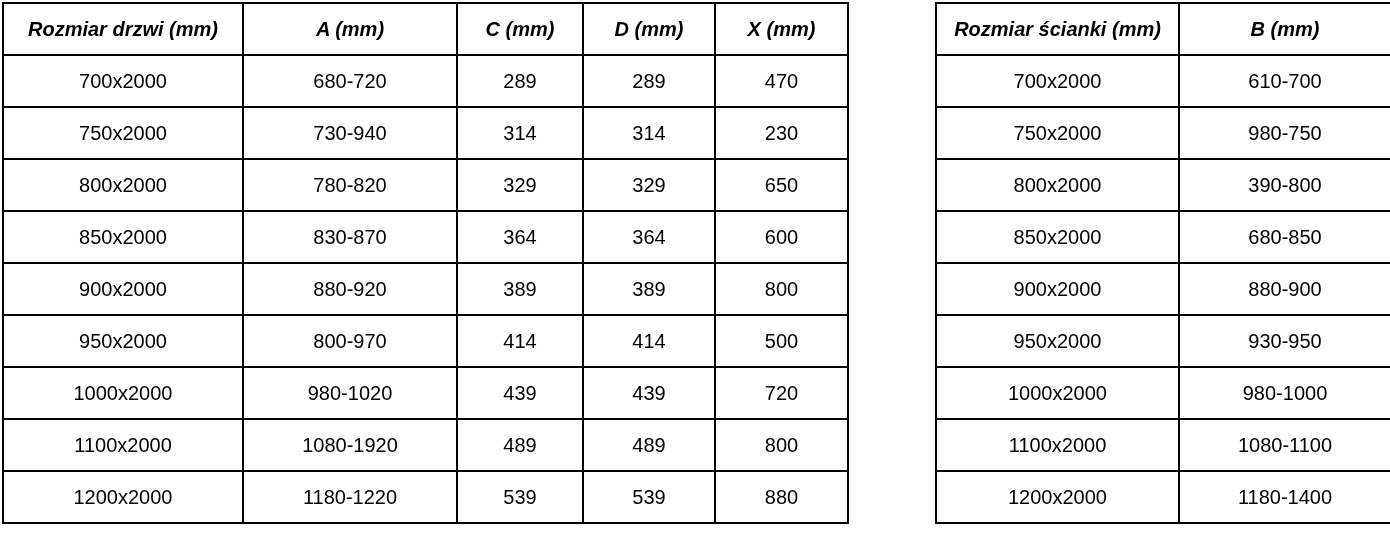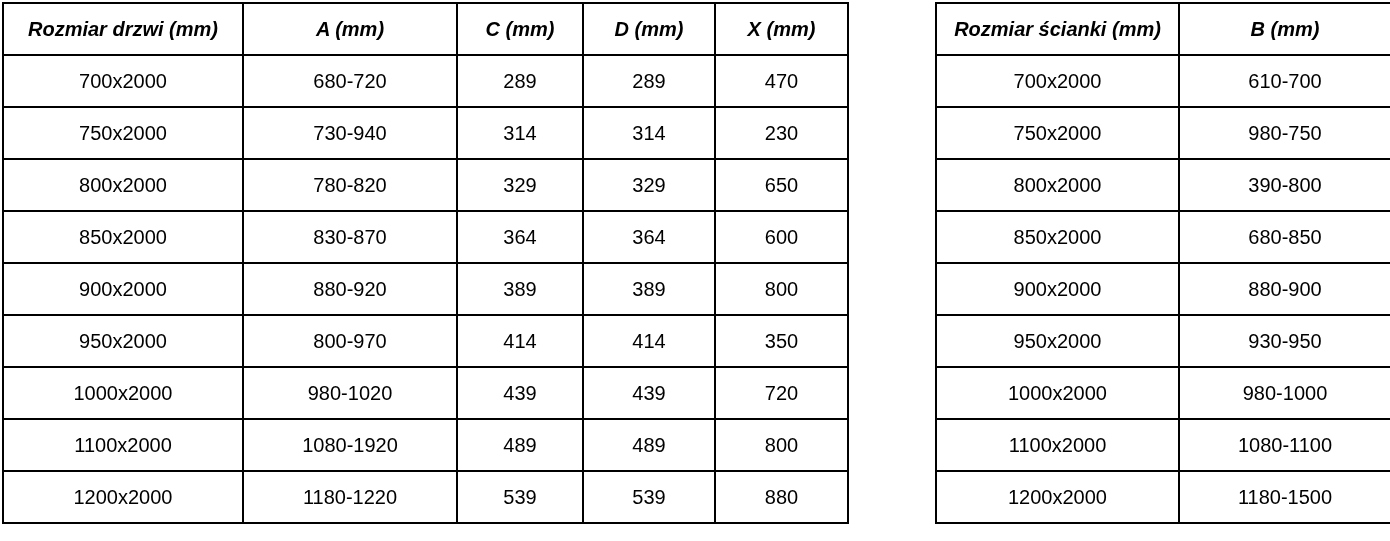--- a/index.html
+++ b/index.html
@@ -98,21 +98,21 @@
           <td>880-920</td>
           <td>389</td>
           <td>389</td>
           <td>800</td>
         </tr>
         <tr>
           <td>950x2000</td>
           <td>800-970</td>
           <td>414</td>
           <td>414</td>
-          <td>350</td>
+          <td>500</td>
         </tr>
         <tr>
           <td>1000x2000</td>
           <td>980-1020</td>
           <td>439</td>
           <td>439</td>
           <td>720</td>
         </tr>
         <tr>
           <td>1100x2000</td>
@@ -170,18 +170,18 @@
         <tr>
           <td>1000x2000</td>
           <td>980-1000</td>
         </tr>
         <tr>
           <td>1100x2000</td>
           <td>1080-1100</td>
         </tr>
         <tr>
           <td>1200x2000</td>
-          <td>1180-1500</td>
+          <td>1180-1400</td>
         </tr>
       </tbody>
   </table>
 
 </div>
 
 </body></html>

